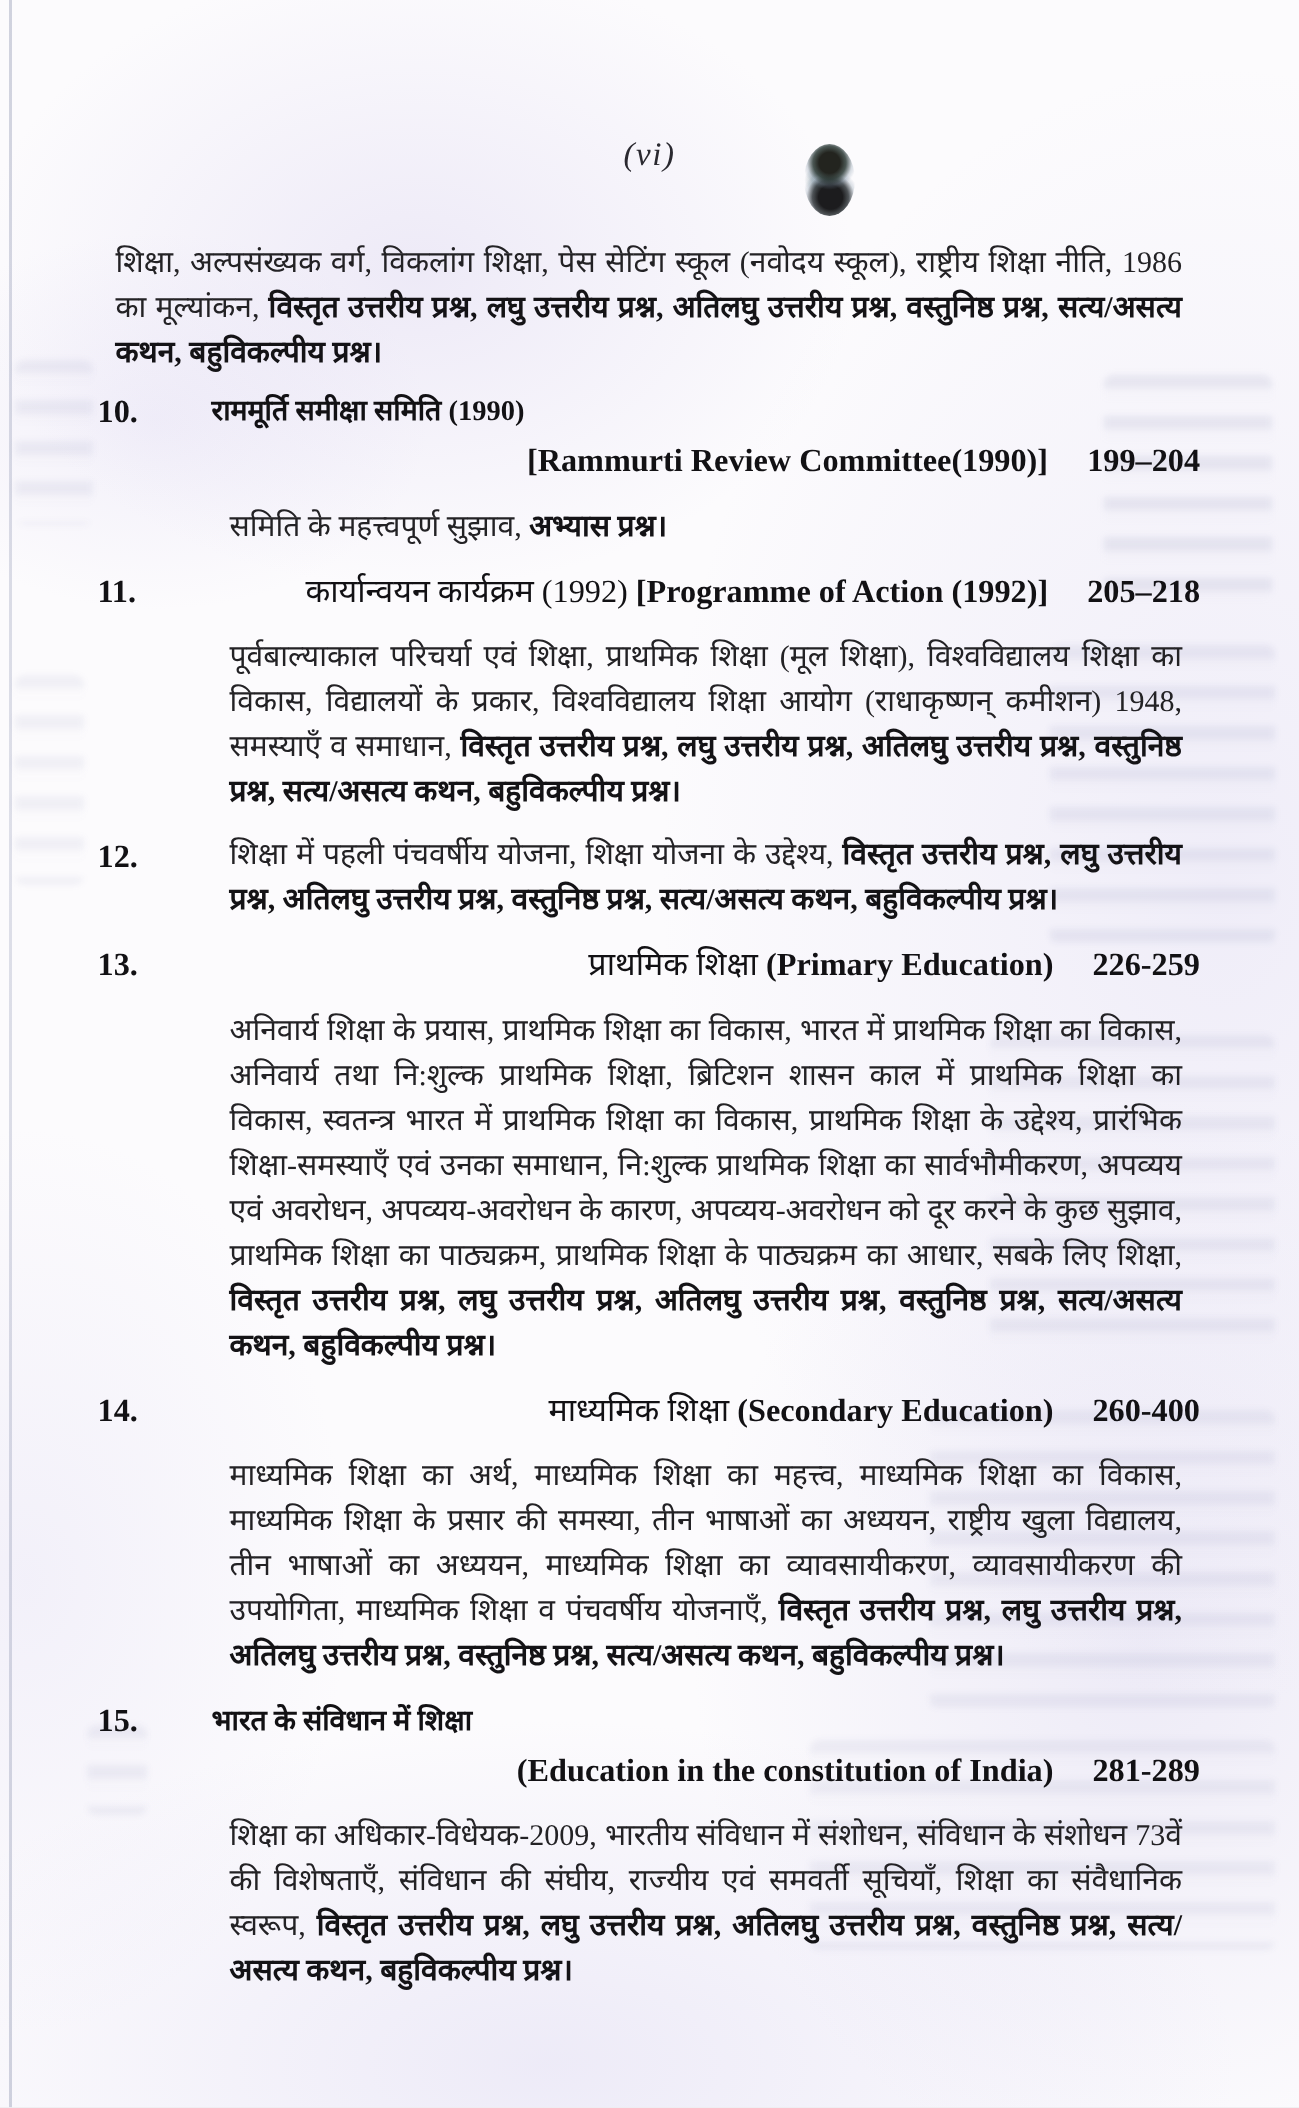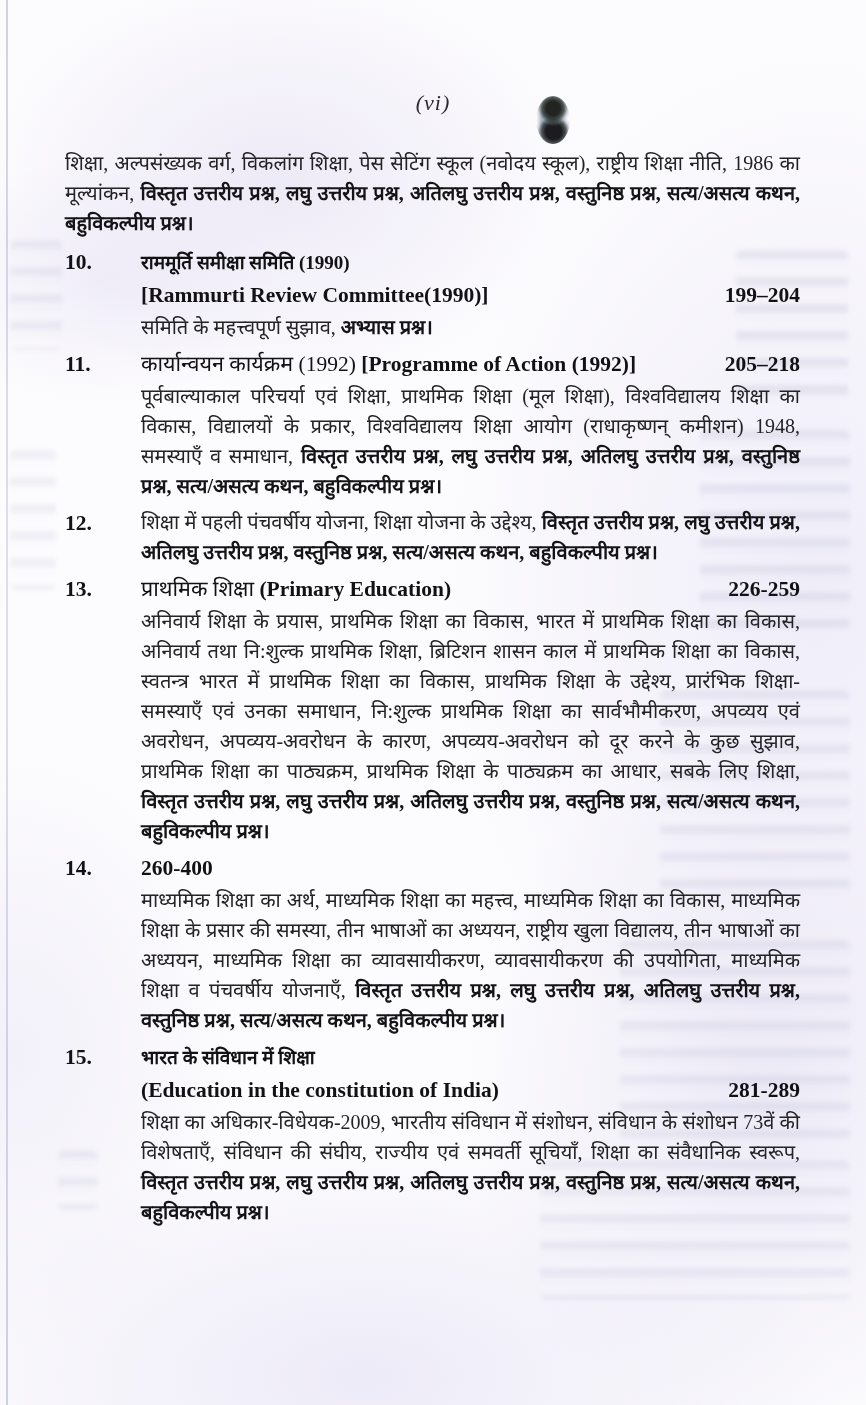--- a/index.html
+++ b/index.html
@@ -53,37 +53,37 @@
   .g3{left:660px;top:690px;width:190px;height:210px;opacity:.85;}
   .g4{left:620px;top:940px;width:230px;height:200px;opacity:.8;}
   .g5{left:540px;top:1160px;width:310px;height:140px;opacity:.75;}
   .g6{left:10px;top:240px;width:52px;height:110px;opacity:.8;}
   .g7{left:10px;top:450px;width:46px;height:140px;opacity:.7;}
   .g8{left:58px;top:1150px;width:40px;height:60px;opacity:.8;}
   .content{
     position:absolute;left:65px;top:148px;width:735px;
   }
   .desc{
-    margin:0;
+    margin:12px;
     font-size:20px;line-height:30px;
     text-align:justify;
     color:#232225;
   }
   .desc b{color:#141316;}
   .cont{margin-bottom:6px;}
   .toc-item{position:relative;padding-left:38px;margin-bottom:6px;}
   .toc-item .desc{padding-left:0;}
   .item-10{margin-top:8px;}
   .num{
     position:absolute;left:-38px;top:0;width:34px;
     font-weight:700;font-size:21.5px;line-height:33px;color:#121114;
   }
   .toc-item{margin-left:38px;}
   .head{
-    display:flex;justify-content:space-between;align-items:baseline;
+    display:flex;justify-content:flex-end;align-items:baseline;
     font-weight:700;font-size:21.5px;line-height:33px;color:#121114;gap:14px;
   }
   .head .titles{padding-right:12px;}
   .head .pages{white-space:nowrap;}
   .head-hi-only{
     font-weight:700;font-size:19px;line-height:33px;color:#121114;
   }
   .hi{font-weight:400;}
   .en{font-weight:700;}
 </style>
@@ -138,20 +138,21 @@
       <div class="head">
         <span class="titles"><span class="hi">प्राथमिक शिक्षा</span> <span class="en">(Primary Education)</span></span>
         <span class="pages">226-259</span>
       </div>
       <p class="desc"><span>अनिवार्य शिक्षा के प्रयास, प्राथमिक शिक्षा का विकास, भारत में प्राथमिक शिक्षा का विकास, अनिवार्य तथा नि:शुल्क प्राथमिक शिक्षा, ब्रिटिशन शासन काल में प्राथमिक शिक्षा का विकास, स्वतन्त्र भारत में प्राथमिक शिक्षा का विकास, प्राथमिक शिक्षा के उद्देश्य, प्रारंभिक शिक्षा-समस्याएँ एवं उनका समाधान, नि:शुल्क प्राथमिक शिक्षा का सार्वभौमीकरण, अपव्यय एवं अवरोधन, अपव्यय-अवरोधन के कारण, अपव्यय-अवरोधन को दूर करने के कुछ सुझाव, प्राथमिक शिक्षा का पाठ्यक्रम, प्राथमिक शिक्षा के पाठ्यक्रम का आधार, सबके लिए शिक्षा, </span><b>विस्तृत उत्तरीय प्रश्न, लघु उत्तरीय प्रश्न, अतिलघु उत्तरीय प्रश्न, वस्तुनिष्ठ प्रश्न, सत्य/असत्य कथन, बहुविकल्पीय प्रश्न।</b></p>
     </section>
 
     <section class="toc-item">
       <span class="num">14.</span>
       <div class="head">
+        <span class="titles"><span class="hi">माध्यमिक शिक्षा</span> <span class="en">(Secondary Education)</span></span>
         <span class="pages">260-400</span>
       </div>
       <p class="desc"><span>माध्यमिक शिक्षा का अर्थ, माध्यमिक शिक्षा का महत्त्व, माध्यमिक शिक्षा का विकास, माध्यमिक शिक्षा के प्रसार की समस्या, तीन भाषाओं का अध्ययन, राष्ट्रीय खुला विद्यालय, तीन भाषाओं का अध्ययन, माध्यमिक शिक्षा का व्यावसायीकरण, व्यावसायीकरण की उपयोगिता, माध्यमिक शिक्षा व पंचवर्षीय योजनाएँ, </span><b>विस्तृत उत्तरीय प्रश्न, लघु उत्तरीय प्रश्न, अतिलघु उत्तरीय प्रश्न, वस्तुनिष्ठ प्रश्न, सत्य/असत्य कथन, बहुविकल्पीय प्रश्न।</b></p>
     </section>
 
     <section class="toc-item">
       <span class="num">15.</span>
       <div class="head-hi-only">भारत के संविधान में शिक्षा</div>
       <div class="head">
         <span class="titles en">(Education in the constitution of India)</span>

